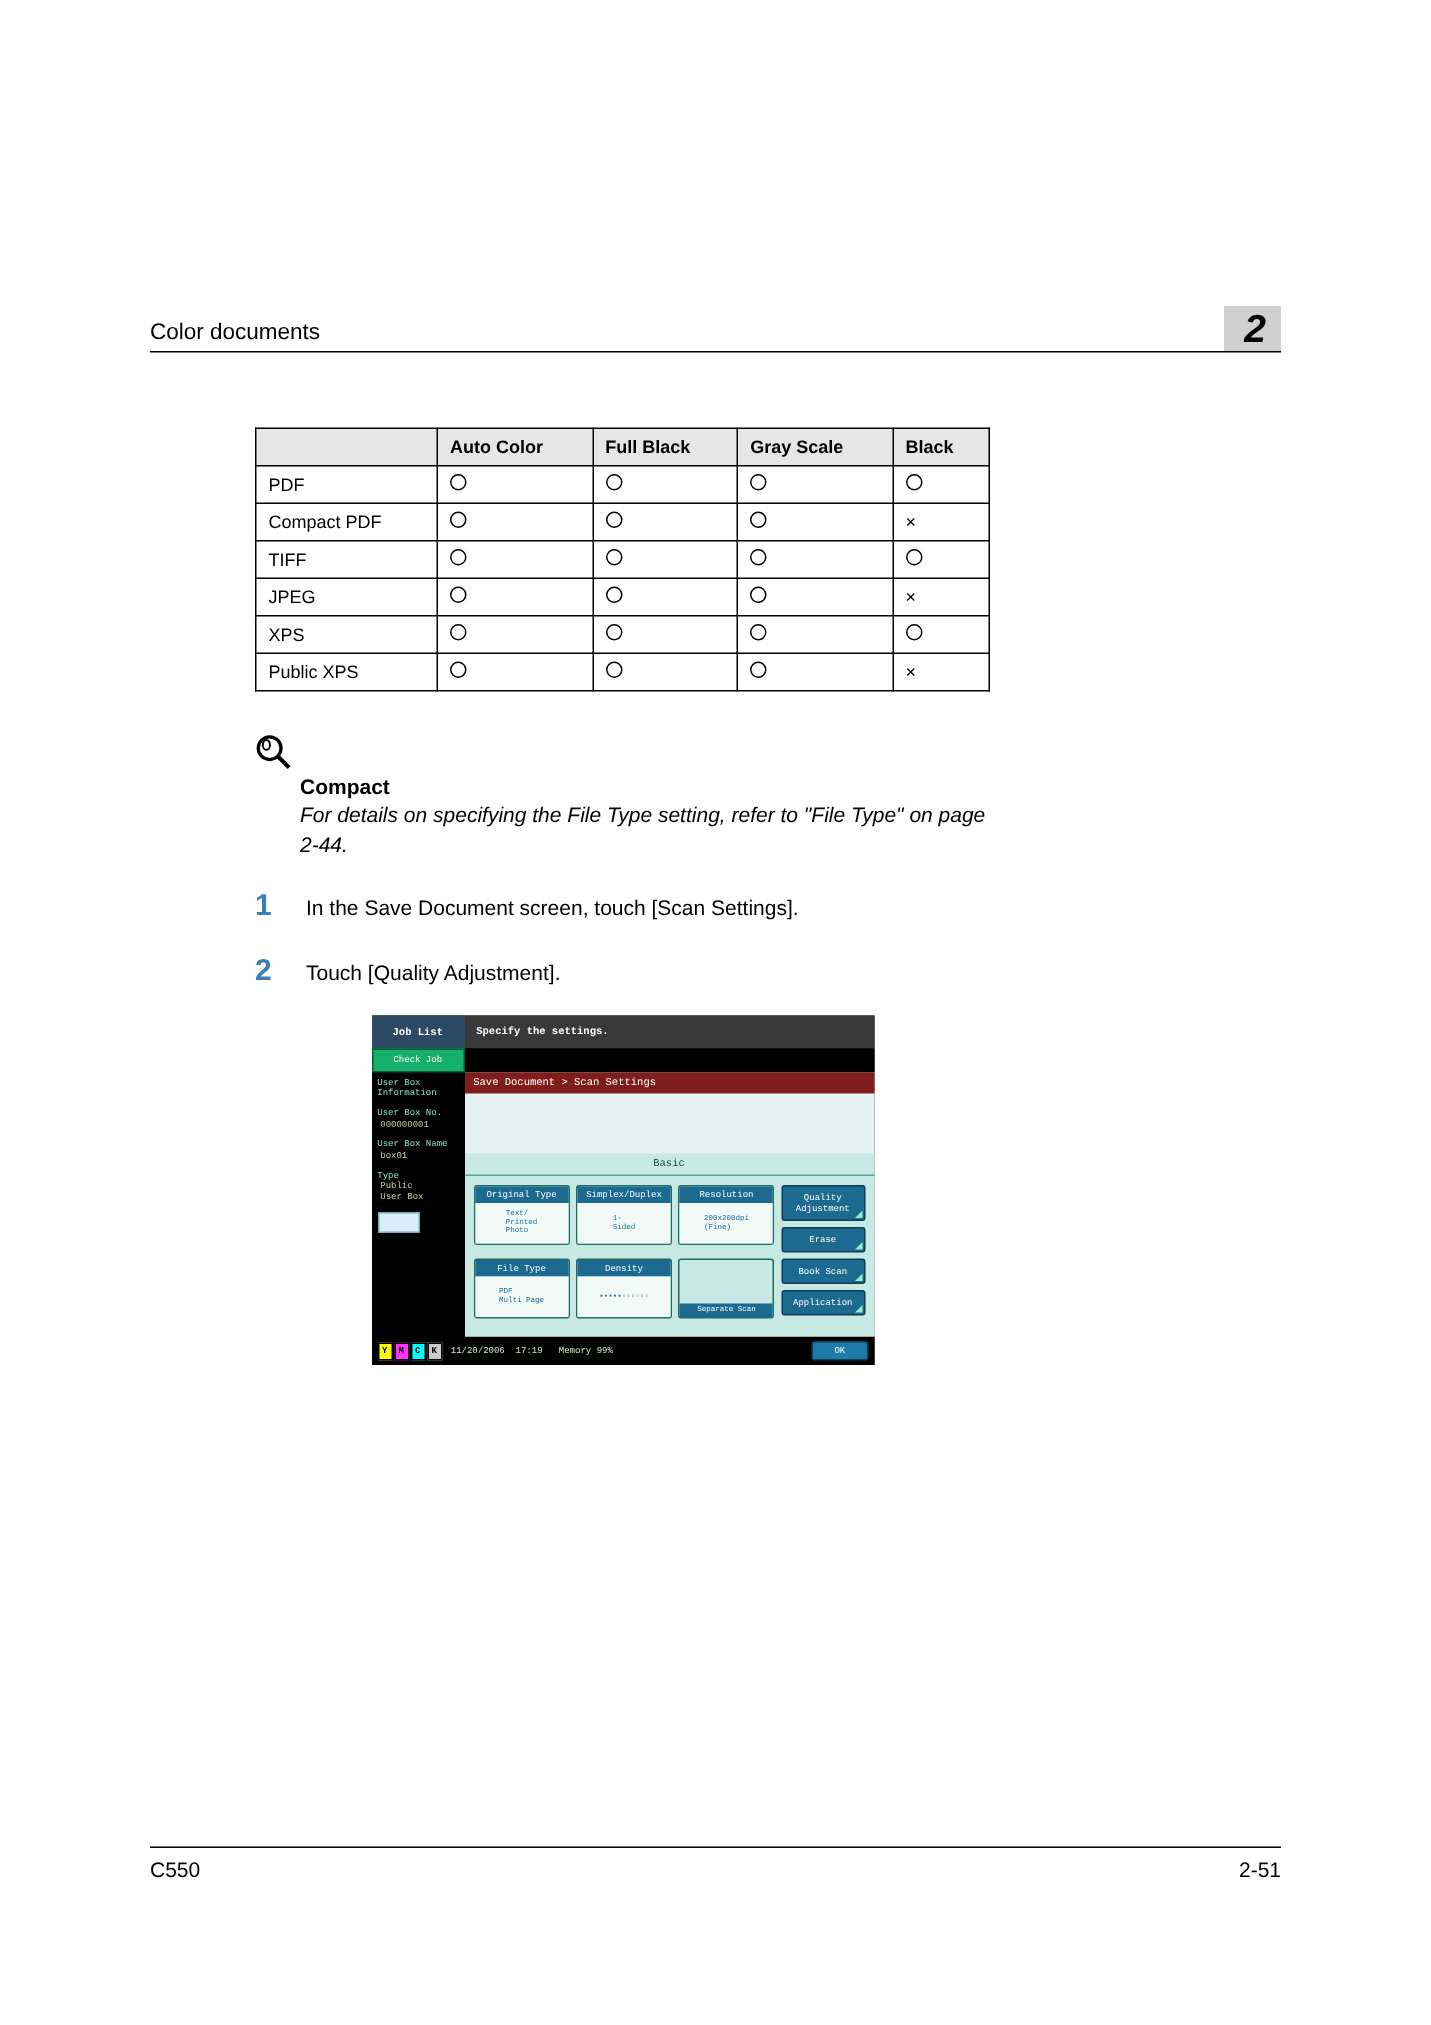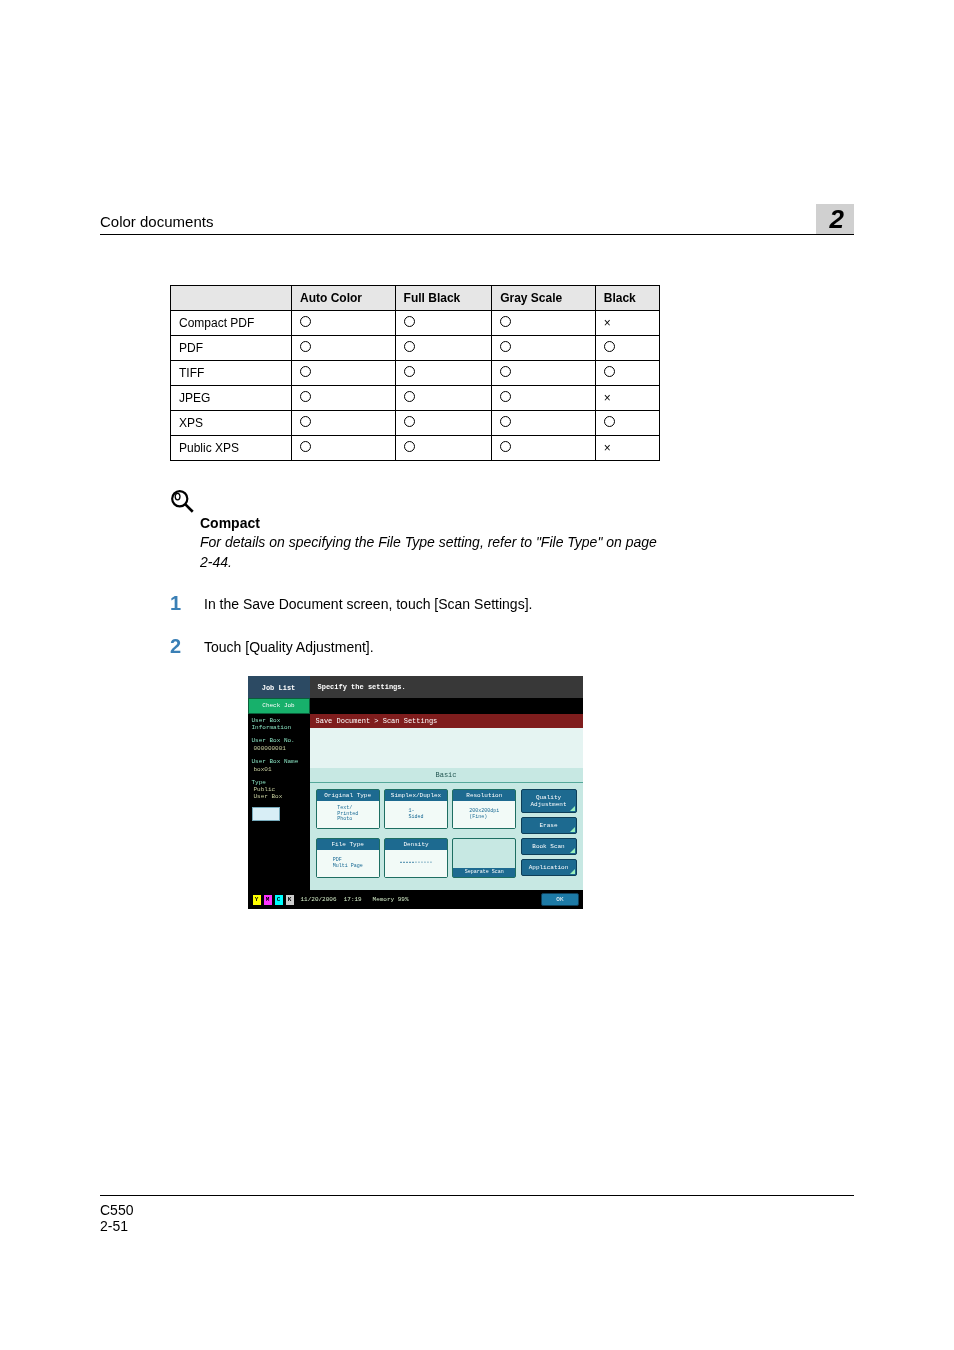--- a/index.html
+++ b/index.html
@@ -270,27 +270,26 @@
     color: #fff;
     padding: 2px 14px;
     border: 1px solid #0e3e58;
     border-radius: 2px;
   }
   
   .page-footer {
     position: absolute;
     left: 100px;
     right: 100px;
-    bottom: 116px;
+    bottom: 96px;
     border-top: 1px solid #000;
     display: flex;
     justify-content: space-between;
     font-size: 14px;
     padding-top: 6px;
-    flex-direction: column;
   }
 </style>
 </head>
 <body>
 
 <div class="header-row">
   <div class="header-title">Color documents</div>
   <div class="chapter-badge">2</div>
 </div>
 
@@ -301,32 +300,32 @@
       <tr>
         <th></th>
         <th>Auto Color</th>
         <th>Full Black</th>
         <th>Gray Scale</th>
         <th>Black</th>
       </tr>
     </thead>
     <tbody id="support-body">
         <tr>
+          <td>PDF</td>
+          <td><span class="circle"></span></td>
+          <td><span class="circle"></span></td>
+          <td><span class="circle"></span></td>
+          <td><span class="circle"></span></td>
+        </tr>
+        <tr>
           <td>Compact PDF</td>
           <td><span class="circle"></span></td>
           <td><span class="circle"></span></td>
           <td><span class="circle"></span></td>
           <td>×</td>
-        </tr>
-        <tr>
-          <td>PDF</td>
-          <td><span class="circle"></span></td>
-          <td><span class="circle"></span></td>
-          <td><span class="circle"></span></td>
-          <td><span class="circle"></span></td>
         </tr>
         <tr>
           <td>TIFF</td>
           <td><span class="circle"></span></td>
           <td><span class="circle"></span></td>
           <td><span class="circle"></span></td>
           <td><span class="circle"></span></td>
         </tr>
         <tr>
           <td>JPEG</td>

